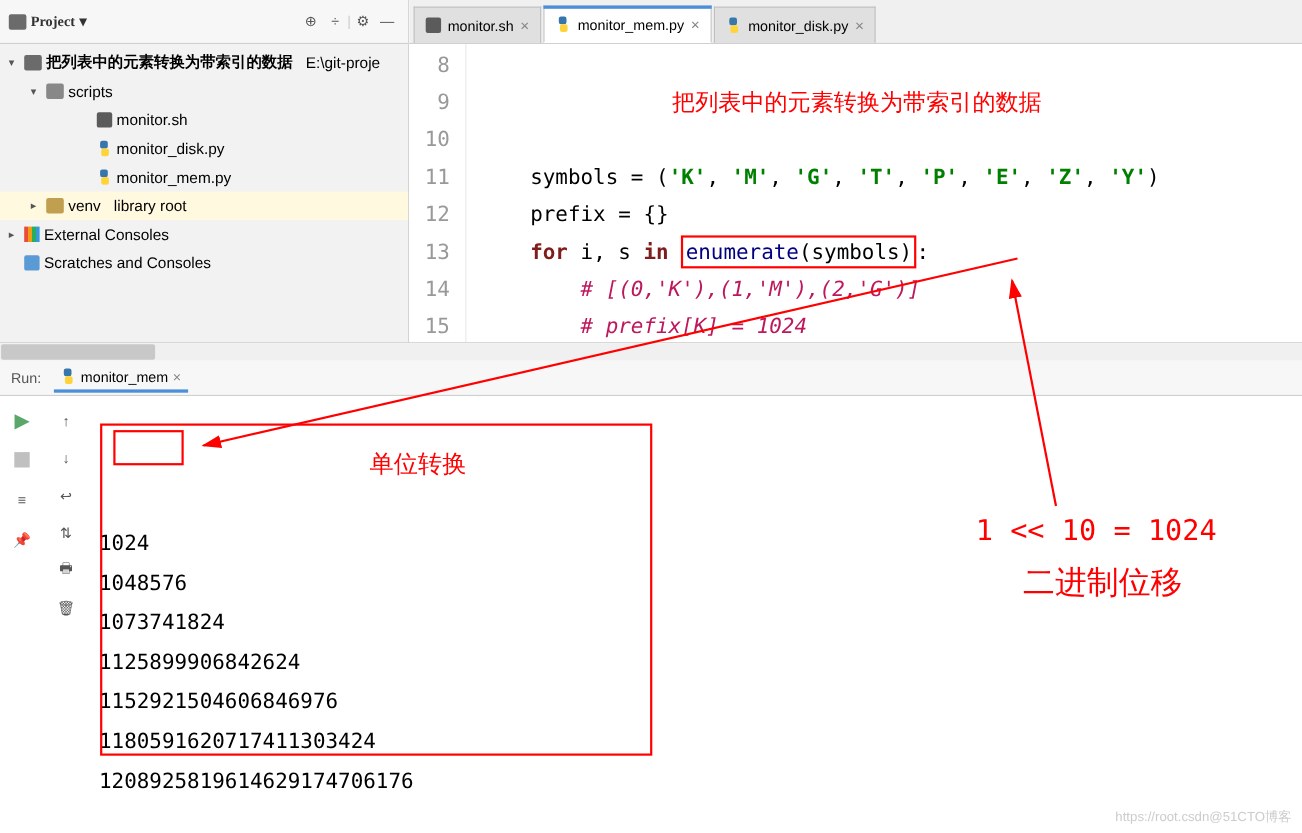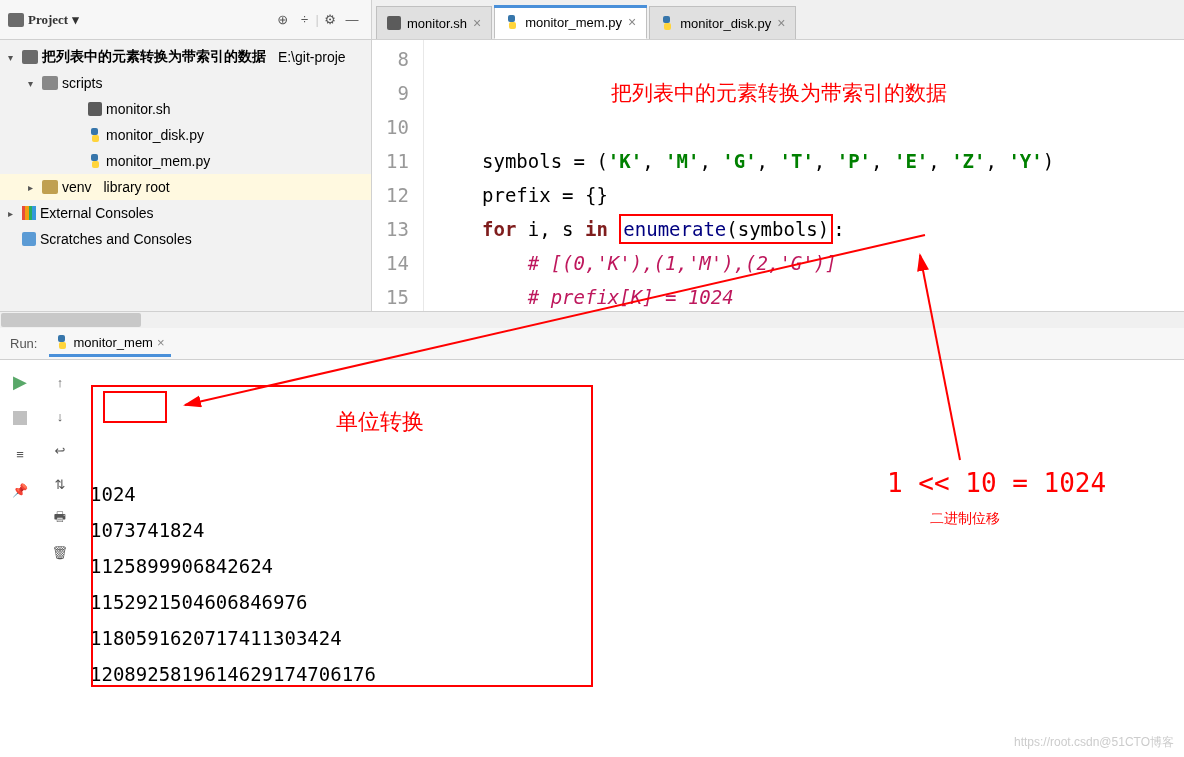--- a/index.html
+++ b/index.html
@@ -183,26 +183,26 @@
     <div class="run-tools-r">
       <span class="tool-icon">↑</span>
       <span class="tool-icon">↓</span>
       <span class="tool-icon">↩</span>
       <span class="tool-icon">⇅</span>
       <span class="tool-icon">🖶</span>
       <span class="tool-icon">🗑</span>
     </div>
     <div class="console" id="console">
       <div class="red-annotation" style="top:44px; left:240px; font-size:22px;margin-left:16px;">单位转换</div>
-    <div>1024</div><div>1073741824</div><div>1125899906842624</div><div>1152921504606846976</div><div>1180591620717411303424</div><div>1208925819614629174706176</div></div>
+    <div>1024</div><div>1048576</div><div>1073741824</div><div>1125899906842624</div><div>1152921504606846976</div><div>1180591620717411303424</div><div>1208925819614629174706176</div></div>
   </div>
 </div>
 
 <div class="red-annotation" style="top:468px; left:887px; font-family:Consolas,monospace; font-size:26px;">1 &lt;&lt; 10 = 1024</div>
-<div class="red-annotation" style="top:510px; left:930px; font-size:14px;">二进制位移</div>
+<div class="red-annotation" style="top:510px; left:930px; font-size:29px;">二进制位移</div>
 
 <svg class="red-arrow" style="top:0;left:0" width="1184" height="757">
   <defs>
       <marker id="ah" markerWidth="10" markerHeight="10" refX="8" refY="3" orient="auto">
         <path d="M0,0 L0,6 L9,3 z" fill="#ff0000"></path>
       </marker>
     </defs>
 
   <line x1="925" y1="235" x2="185" y2="405" stroke="#ff0000" stroke-width="2" marker-end="url(#ah)"></line>
 

